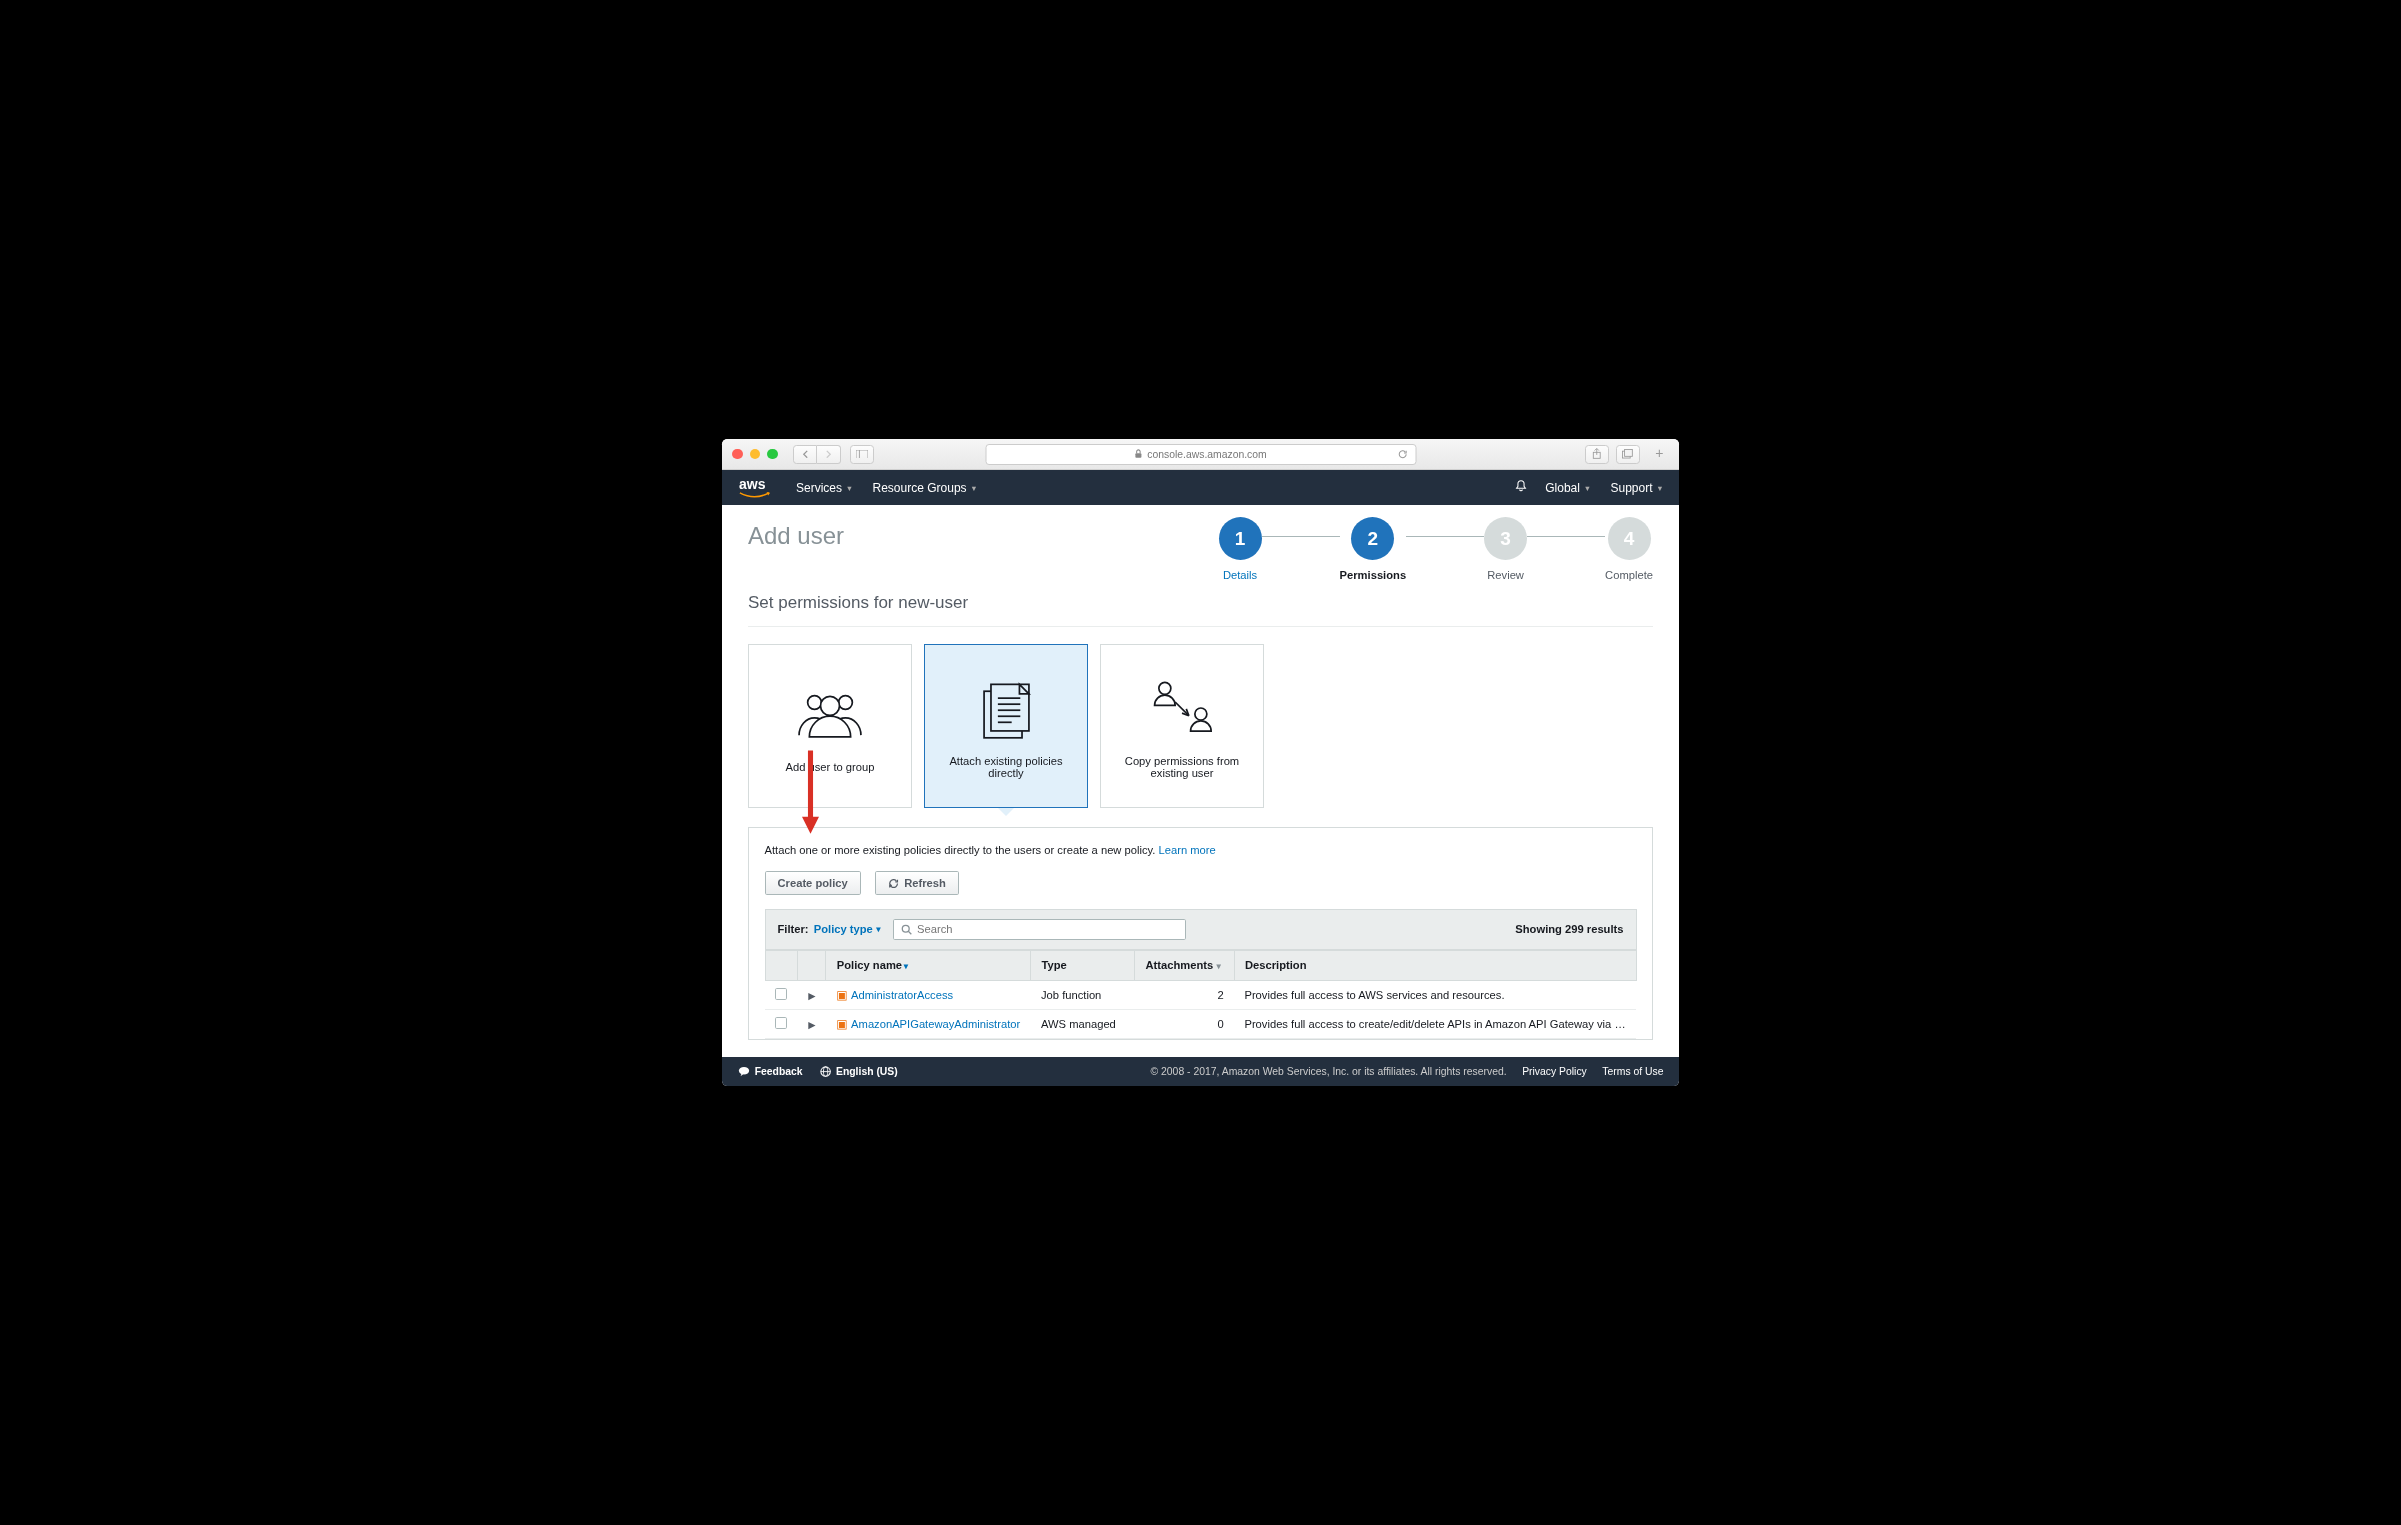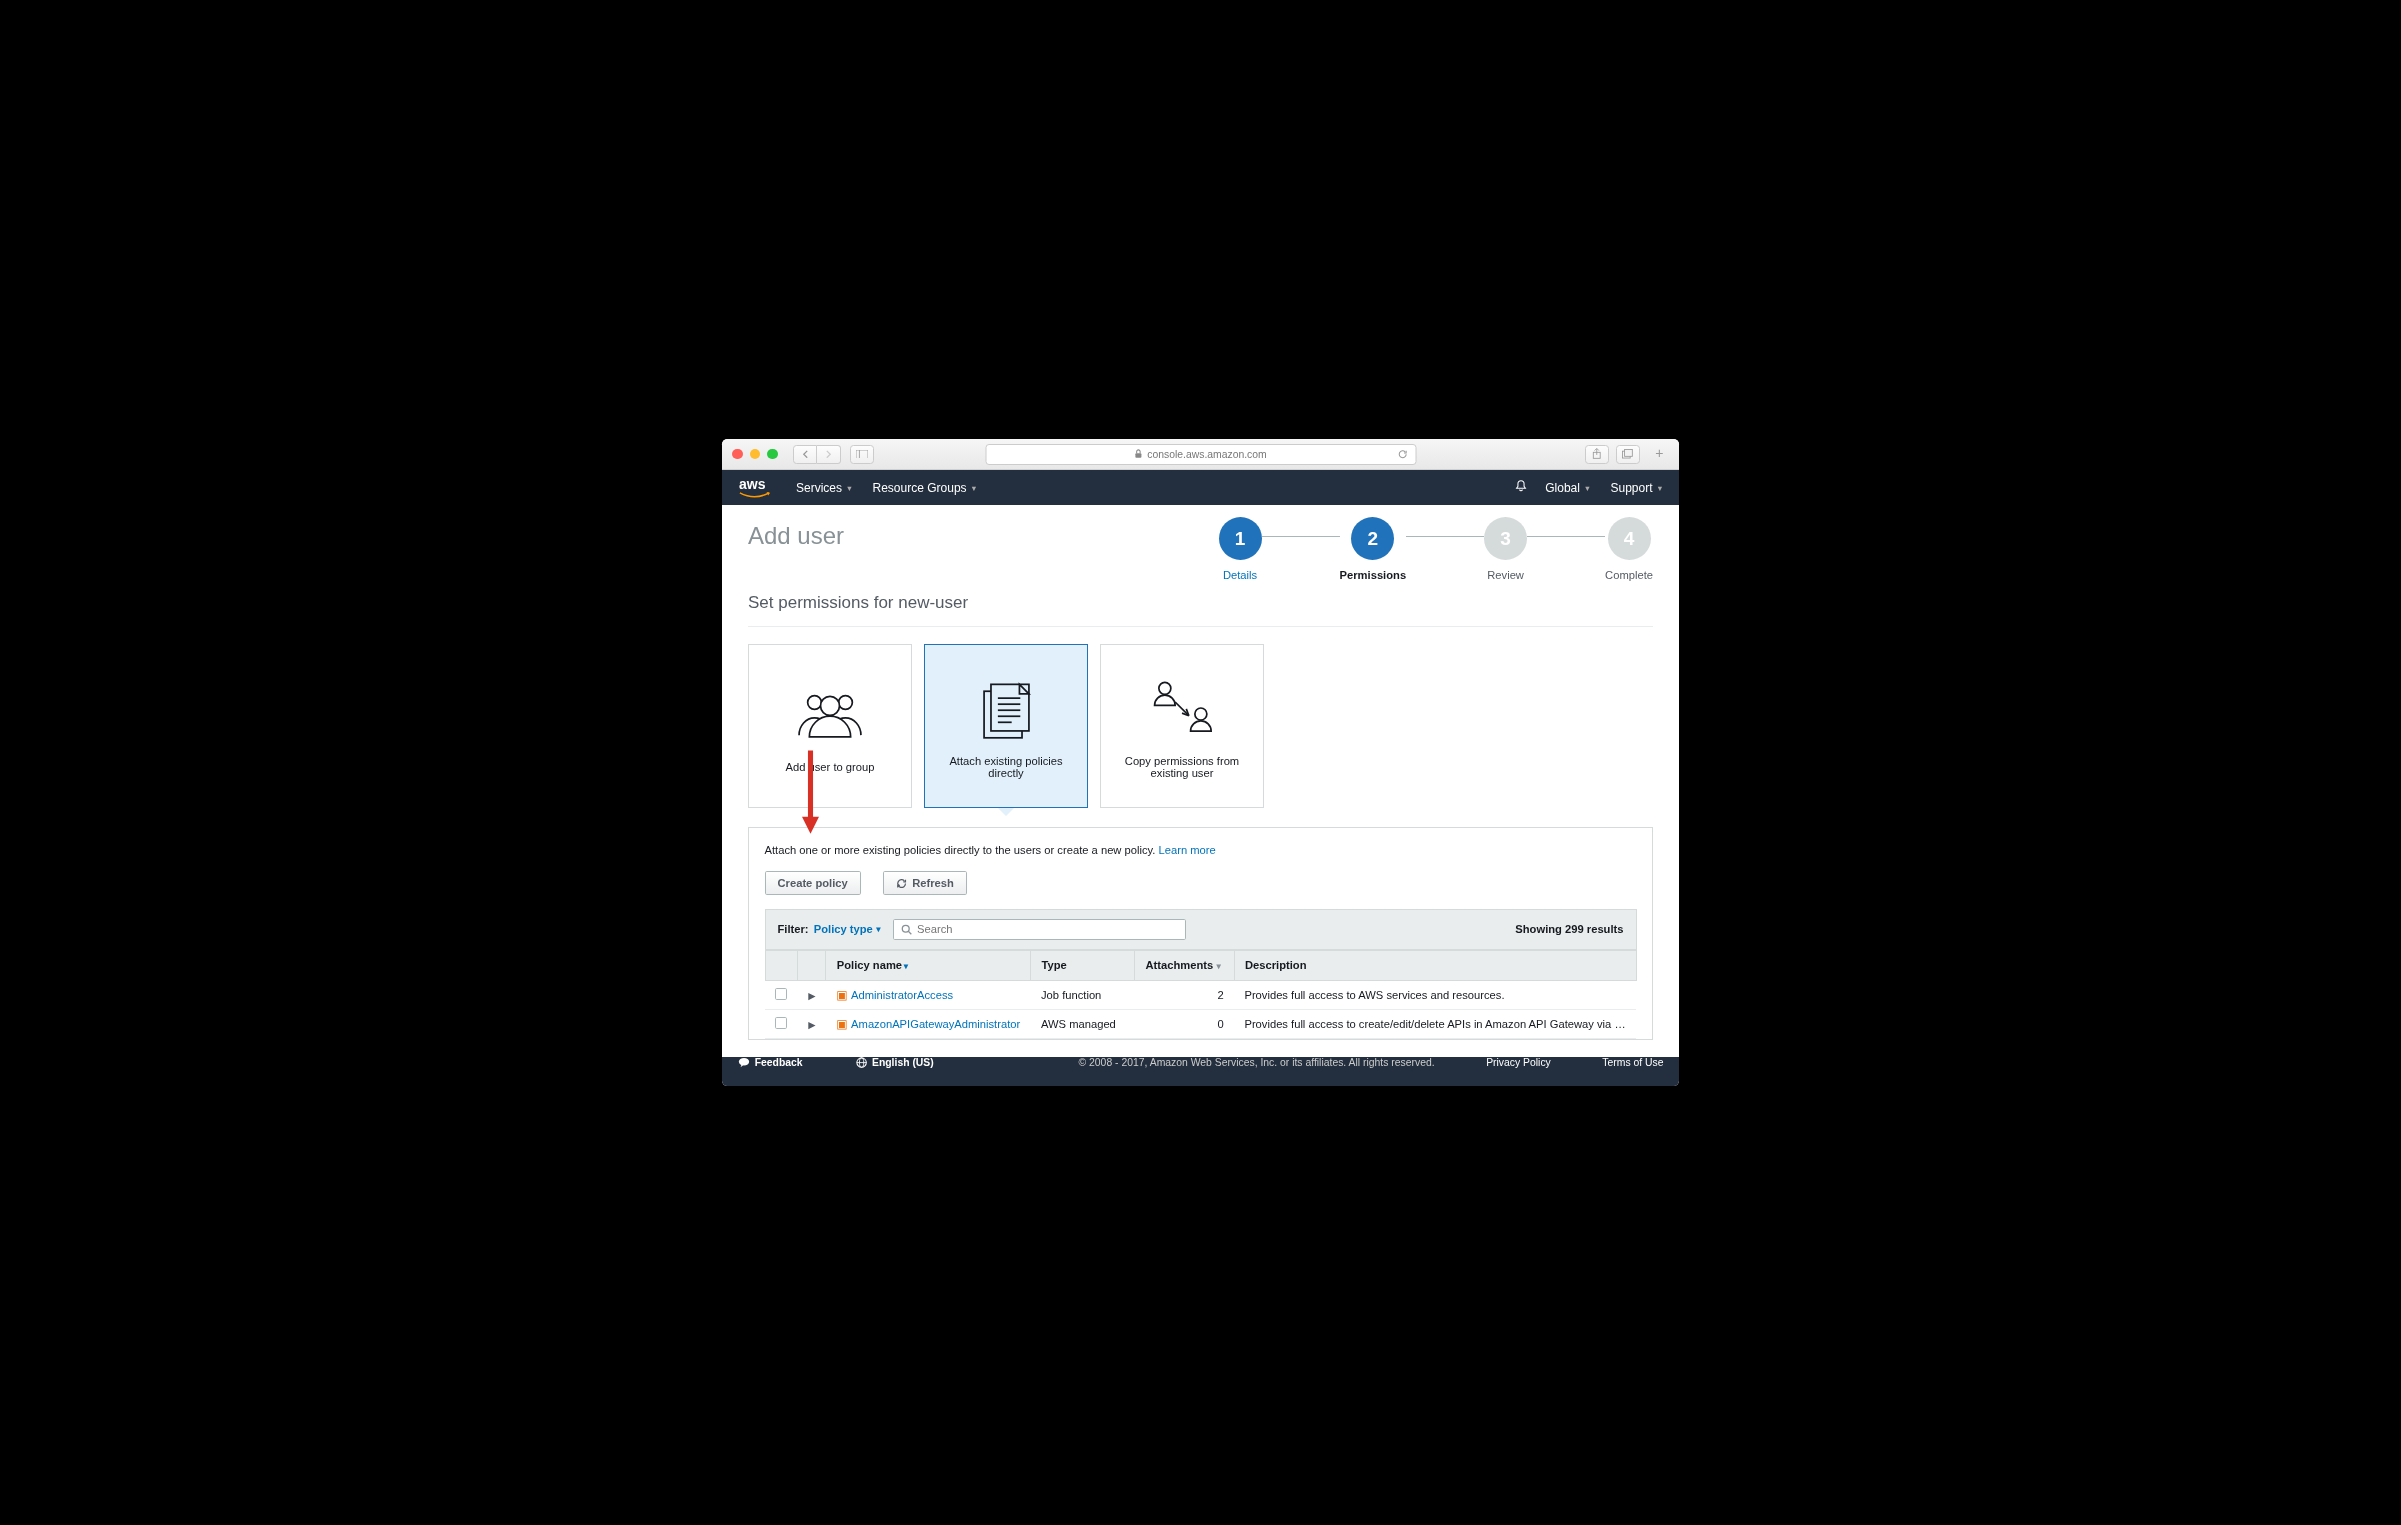--- a/index.html
+++ b/index.html
@@ -44,40 +44,40 @@
 
 .cards { display:flex; gap:12px; margin-top:17px; }
 .card { width:164px; height:164px; border:0.9px solid #d5dbdb; display:flex; flex-direction:column; align-items:center; justify-content:center; text-align:center; font-size:11.2px; color:#16191f; cursor:pointer; position:relative; padding:8.6px; }
 .card.selected { background:#e1f0fa; border:0.9px solid #2073bb; }
 .card.selected::after { content:""; position:absolute; bottom:-8.6px; left:50%; transform:translateX(-50%); width:0;height:0;border-left:8.6px solid transparent;border-right:8.6px solid transparent;border-top:8.6px solid #e1f0fa; }
 .cardicon { height:69px; display:flex; align-items:center; justify-content:center; margin-bottom:12px; }
 
 .policybox { border:0.9px solid #d5dbdb; margin-top:19px; padding:15.5px 15.5px 0 15.5px; position:relative; }
 .helptext { font-size:11.2px; color:#16191f; }
 .helptext a { color:#0073bb; text-decoration:none; }
-.btnrow { display:flex; gap:22px; margin-top:15.5px; }
+.btnrow { display:flex; gap:14px; margin-top:15.5px; }
 .awsbtn { background:linear-gradient(#fff,#eceeef); border:0.9px solid #aab7b8; border-radius:1.7px; padding:5.2px 12px; font-size:11.2px; font-weight:700; color:#545b64; cursor:pointer; display:flex; align-items:center; gap:5.2px; }
 
 .filterbar { background:#eaeded; border:0.9px solid #d5dbdb; margin-top:14px; padding:8.6px 12px; display:flex; align-items:center; font-size:11.2px; }
 .filterlabel { font-weight:700; color:#16191f; margin-right:5.2px; }
 .filtertype { color:#0073bb; font-weight:700; display:flex; align-items:center; gap:3.5px; cursor:pointer; margin-right:12px; }
 .searchbox { background:#fff; border:0.9px solid #aab7b8; border-radius:1.7px; display:flex; align-items:center; padding:3.5px 7px; width:293px; }
 .searchbox input { border:none; outline:none; font-size:11.2px; flex:1; margin-left:5.2px; }
 .results { margin-left:auto; font-weight:700; color:#16191f; }
 
 .tbl { width:100%; border-collapse:collapse; margin-top:0; font-size:11.2px; }
 .tbl th { background:#eaeded; border:0.9px solid #d5dbdb; text-align:left; padding:8.6px 10.4px; font-weight:700; color:#16191f; }
 .tbl td { border-bottom:0.9px solid #eaeded; padding:7px 10.4px; color:#16191f; }
 .tbl a { color:#0073bb; text-decoration:none; }
 .sortcaret { color:#0073bb; font-size:8.6px; margin-left:1.7px; }
 .chk { width:12px; height:12px; border:0.9px solid #aab7b8; border-radius:1.7px; display:inline-block; }
 .expander { color:#545b64; cursor:pointer; font-size:9.5px; }
 .cube { color:#ec7211; font-size:12px; margin-right:3.5px; }
 
-.footer { background:#232f3e; color:#ccc; height:29px; display:flex; align-items:flex-start; padding:0 15.5px; font-size:10.4px;gap:36px; }
+.footer { background:#232f3e; color:#ccc; height:29px; display:flex; align-items:center; padding:0 15.5px; font-size:10.4px; }
 .footer .sp { flex:1; }
 .footer a { color:#fff; text-decoration:none; margin-left:15.5px; }
 .footer .fitem { display:flex; align-items:center; gap:5.2px; margin-right:17px; font-weight:700; color:#fff; }
 
 .redarrow { position:absolute; left:53px; top:-78px; }
 
 .th-chk { width:28px; }
 .th-exp { width:26px; }
 .th-type { width:121px; }
 .th-att { width:104px; text-align:right; }

